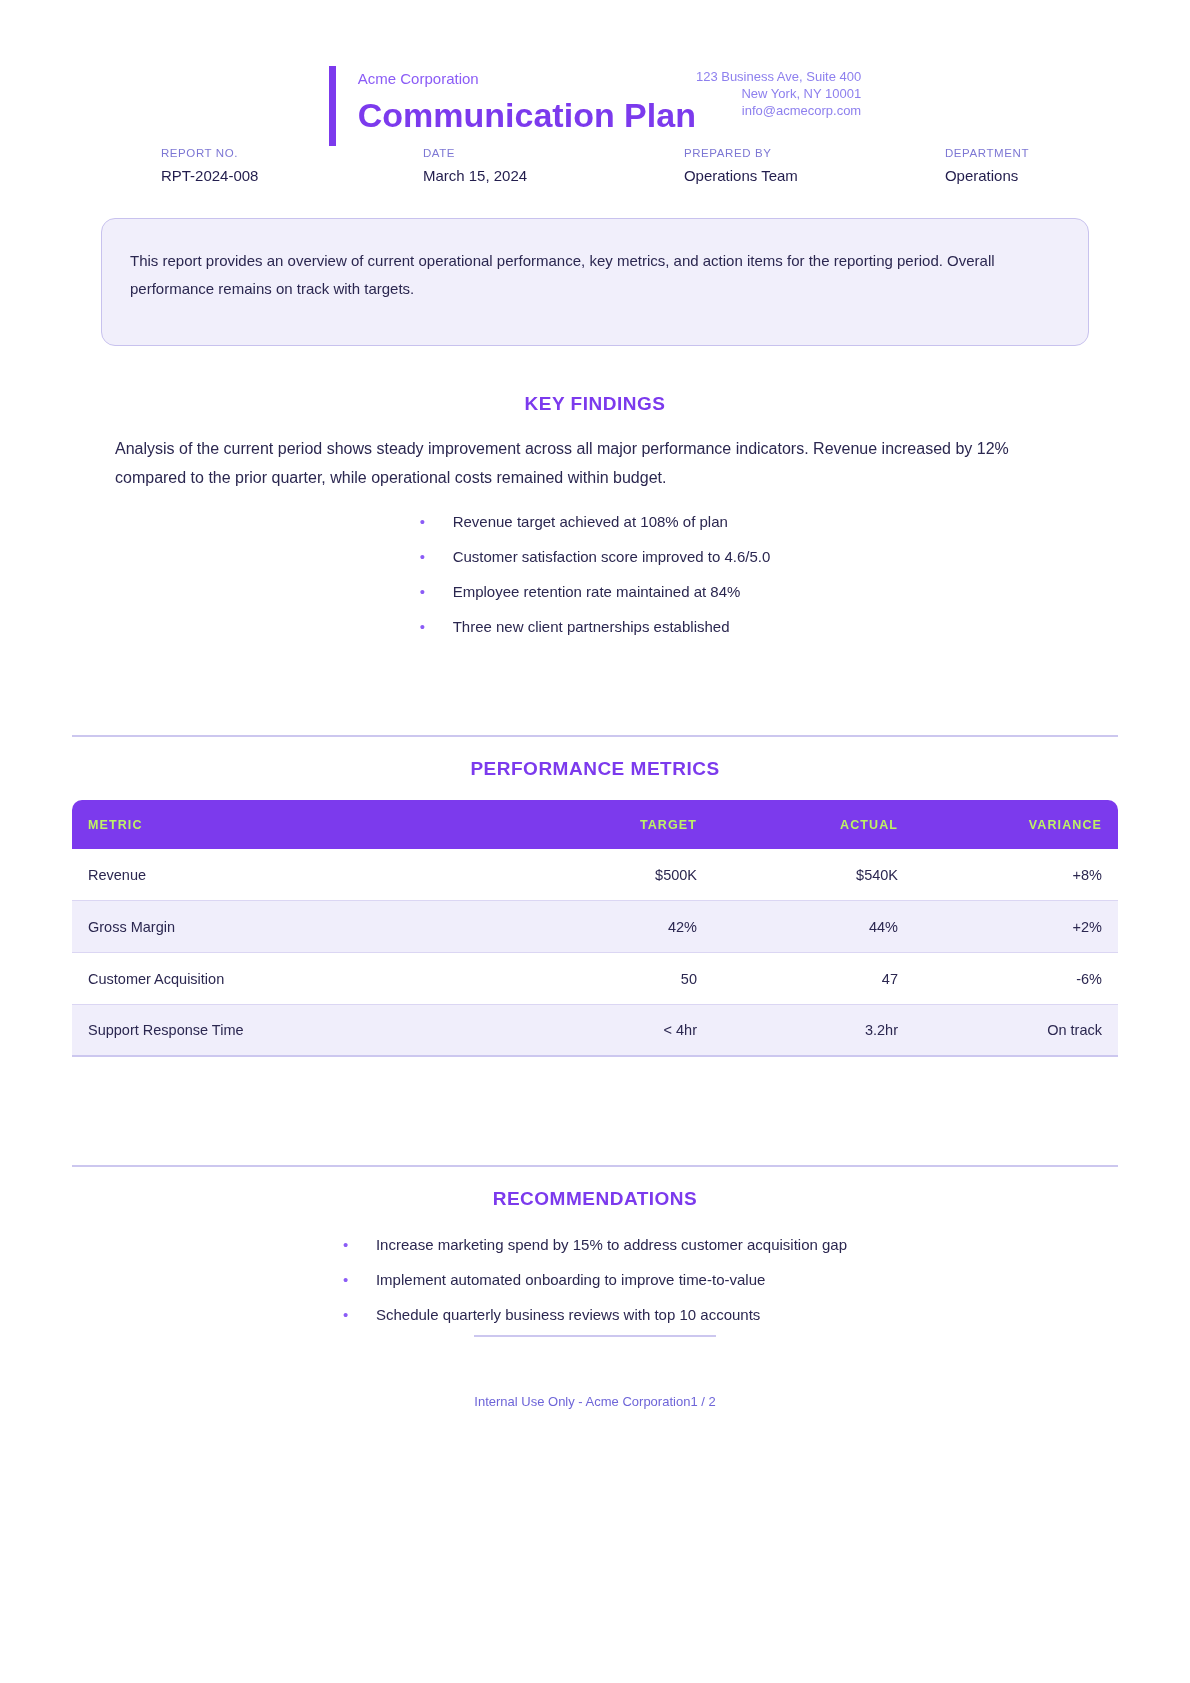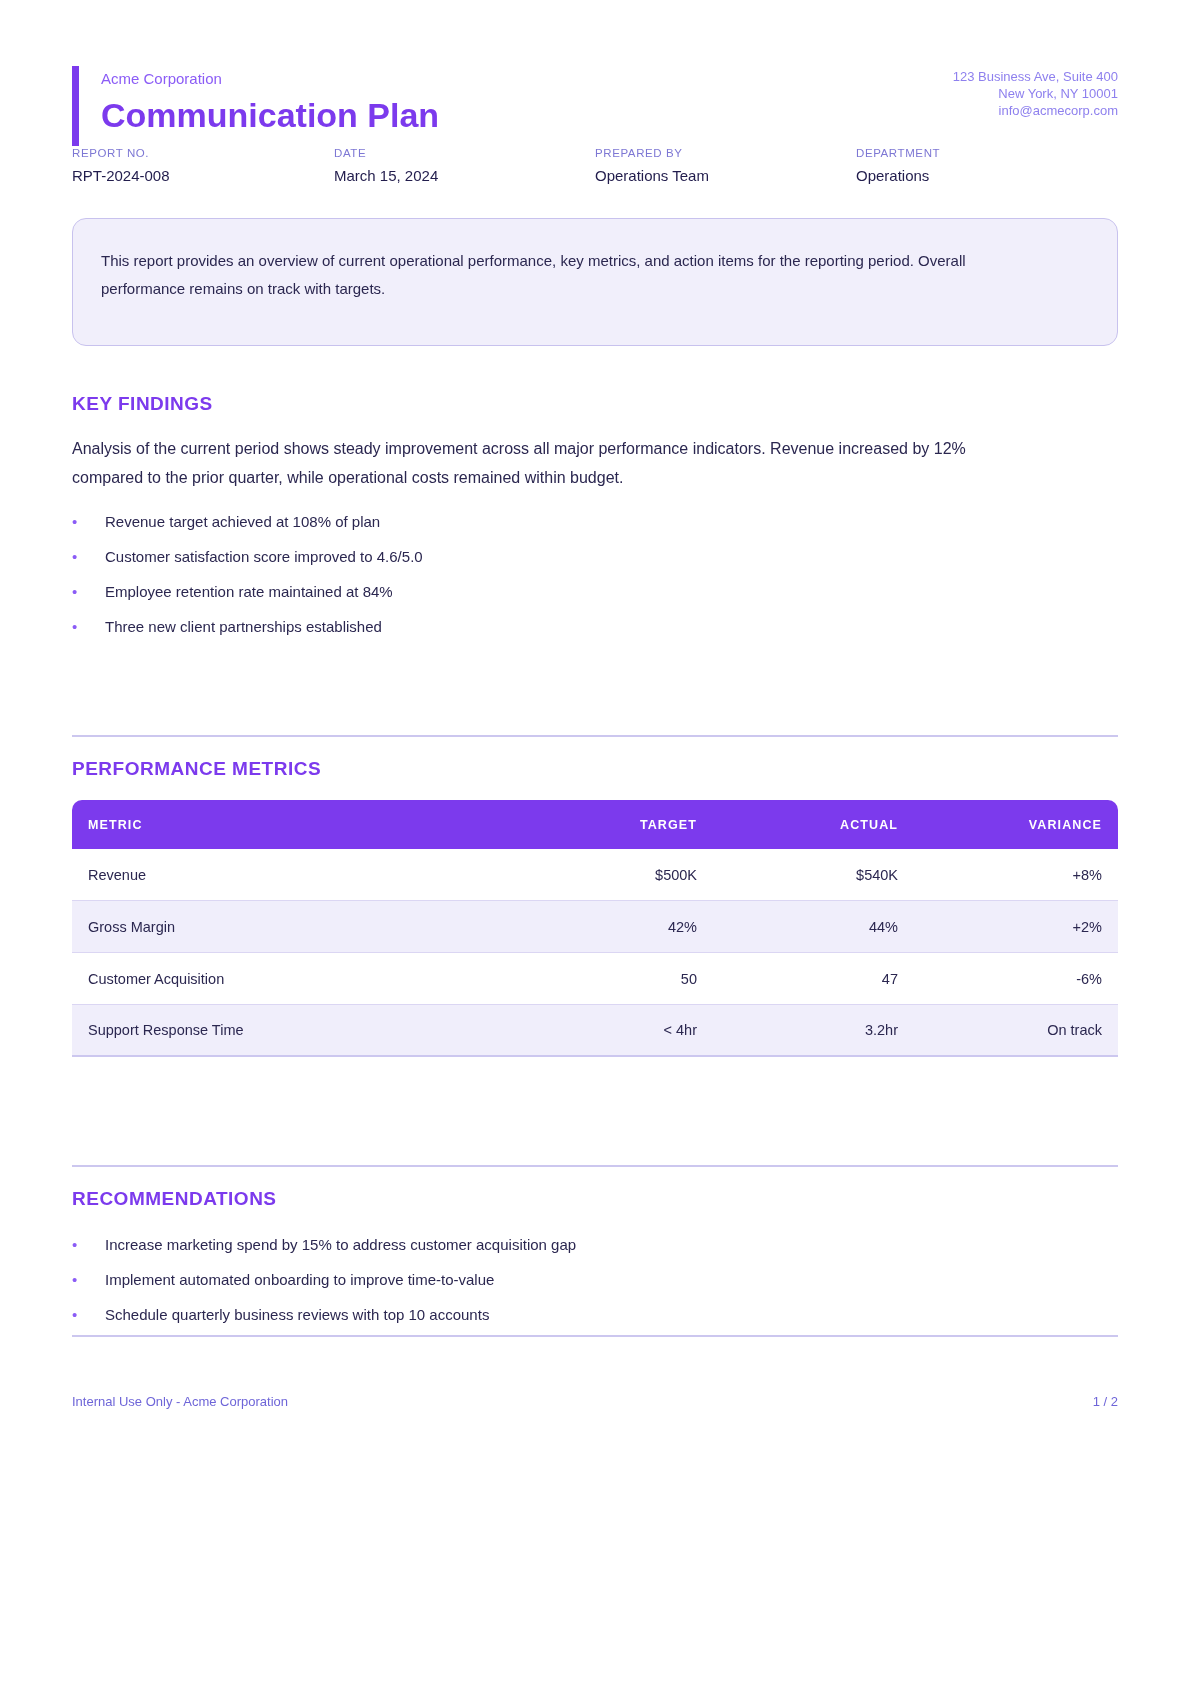--- a/index.html
+++ b/index.html
@@ -12,21 +12,21 @@
     --box_bg:#f1effb;
     --box_border:#c8c2ee;
     --stripe_bg:#f0eefb;
     --row_divider:#dbd6f3;
     --section_divider:#ccc7ef;
     --footer_text:#6e65d8;
   }
   *{margin:0;padding:0;box-sizing:border-box;}
   html,body{background:#ffffff;}
   body{width:1190px;height:1683px;font-family:"Liberation Sans",sans-serif;color:var(--body_text);}
-  .page{width:1190px;height:1484px;padding:0 72px 74px 72px;display:flex;flex-direction:column;}
+  .page{width:1190px;height:1484px;padding:0 72px 74px 72px;display:flex;flex-direction:column;align-items:center;}
 
   
   .header{margin-top:66px;display:flex;justify-content:space-between;align-items:flex-start;}
   .header-left{border-left:7px solid var(--accent);padding:4px 0 12px 22px;}
   .company{font-size:15px;line-height:18px;color:var(--accent_soft);margin-bottom:8px;}
   .doc-title{font-size:34px;line-height:38px;font-weight:bold;color:var(--accent);}
   .header-right{text-align:right;font-size:13px;line-height:17px;color:var(--address_text);padding-top:2px;}
 
   
   .meta{display:grid;grid-template-columns:262px 261px 261px 1fr;}
@@ -50,21 +50,21 @@
   .divider-1{margin-top:99px;}
   .divider-2{margin-top:108px;}
   .pm-heading{margin-top:20px;}
   .rec-heading{margin-top:20px;}
   ul.rec-list{margin-top:24px;}
 
   
   .metrics-table{margin-top:19px;width:100%;}
   .t-row{display:grid;grid-template-columns:1fr 205px 201px 204px;align-items:center;}
   .t-head{background:var(--accent);height:49px;border-radius:10px 10px 0 0;}
-  .t-head .t-cell{color:#ffffff;font-size:12.5px;font-weight:bold;letter-spacing:1.1px;}
+  .t-head .t-cell{color:#bef264;font-size:12.5px;font-weight:bold;letter-spacing:1.1px;}
   .t-cell{padding-left:16px;font-size:14.5px;color:var(--body_text);}
   .t-cell.num{text-align:right;padding-left:0;padding-right:16px;}
   .t-body .t-row{height:52px;border-bottom:1px solid var(--row_divider);}
   .t-body .t-row:nth-child(even){background:var(--stripe_bg);}
   .t-body .t-row:last-child{border-bottom:2px solid var(--section_divider);}
 
   
   .footer{margin-top:auto;}
   .footer-divider{border:none;border-top:2px solid var(--section_divider);}
   .footer-row{display:flex;justify-content:space-between;padding-top:12px;font-size:13px;line-height:17px;color:var(--footer_text);margin-top:44px;}

